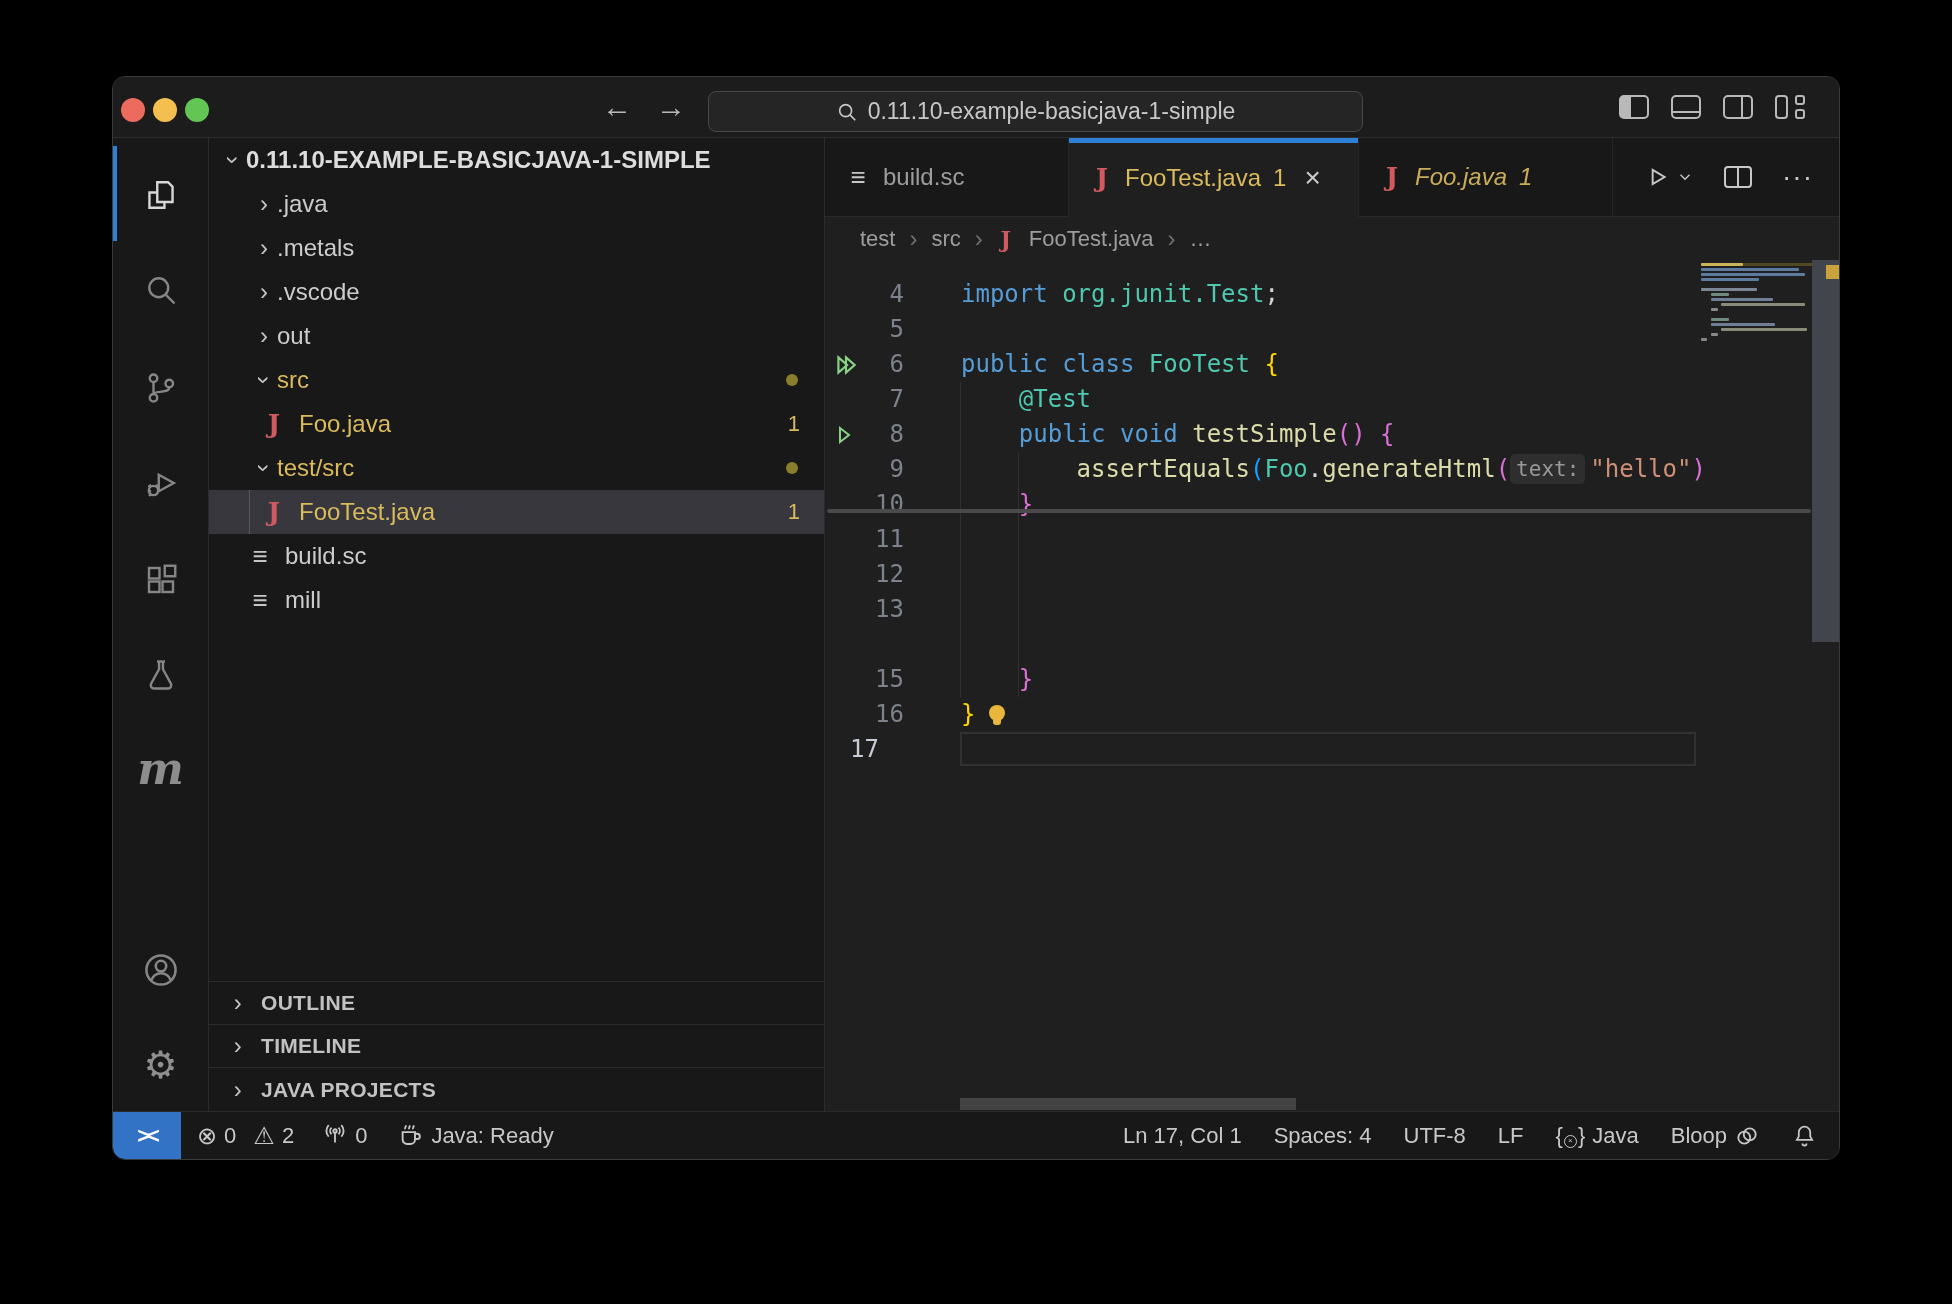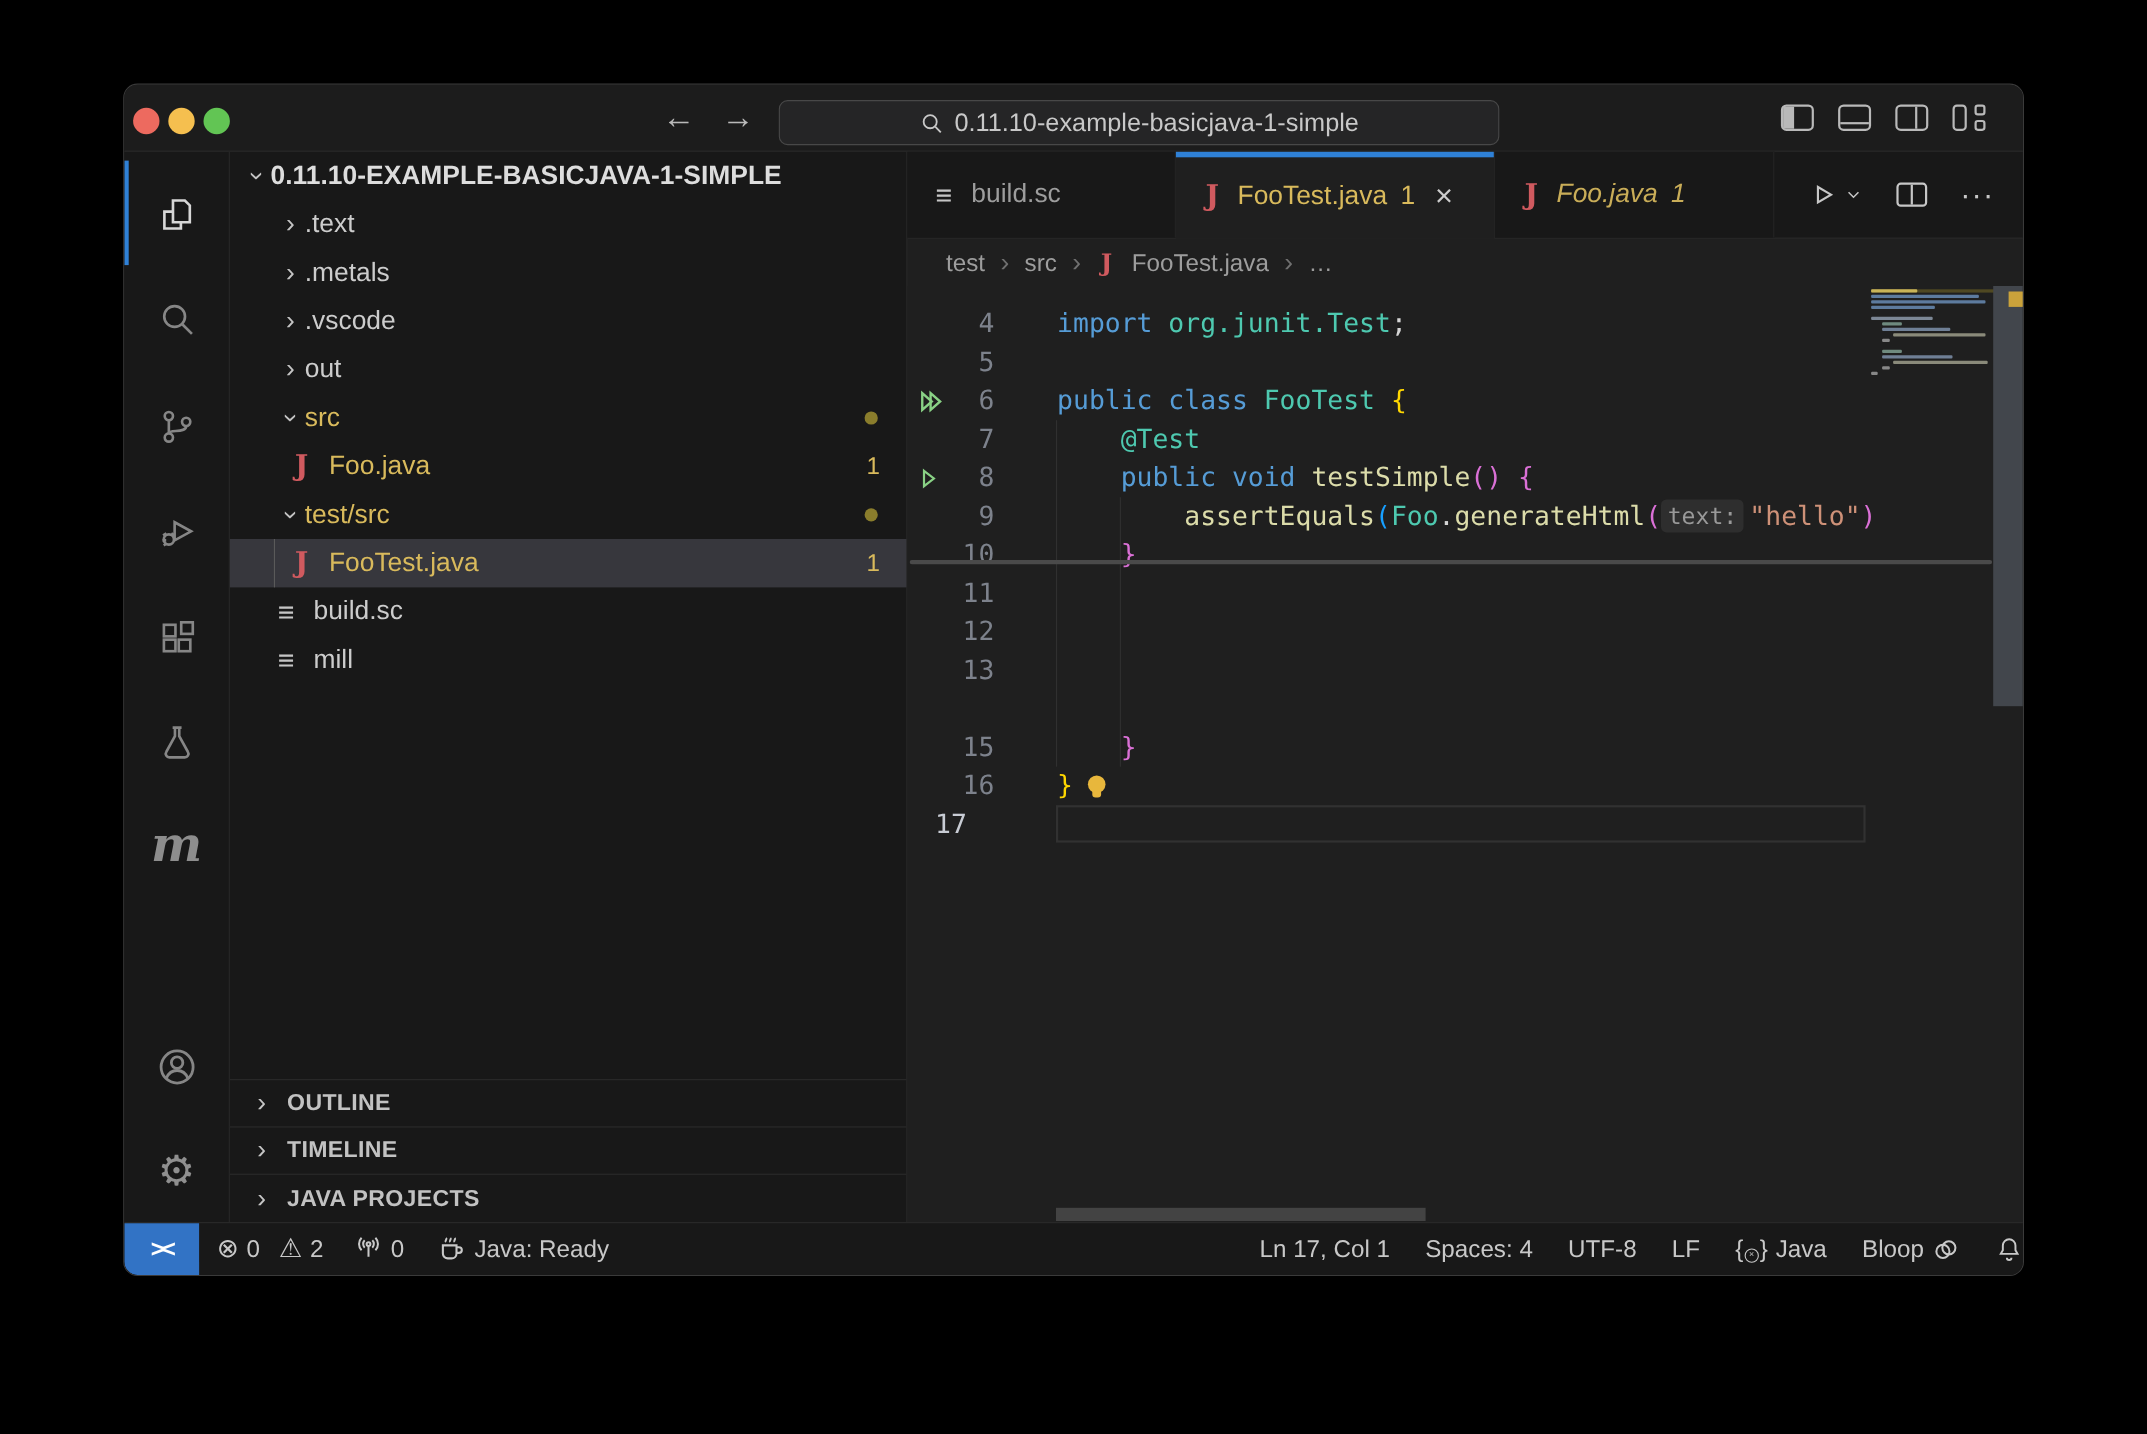--- a/index.html
+++ b/index.html
@@ -104,21 +104,21 @@
   .ovr .slider{position:absolute;left:0;right:0;top:0;height:382px;background:#42464c;}
   .ovr .wmark{position:absolute;right:0;width:13px;top:5px;height:14px;background:#caa23b;}
   .hscroll{position:absolute;left:135px;top:838px;width:336px;height:12px;background:#434343;}
   
   .statusbar{flex:0 0 47px;background:#181818;border-top:1px solid #2b2b2b;display:flex;align-items:center;
              font-size:22px;color:#c8c8c8;position:relative;}
   .remote{width:68px;height:47px;background:#3273c5;border-radius:0 0 0 12px;display:flex;align-items:center;
           justify-content:center;color:#fff;font-weight:bold;font-size:22px;letter-spacing:-3px;}
   .sgrp{display:flex;align-items:center;gap:7px;}
   .statusbar svg{stroke:#c8c8c8;fill:none;stroke-width:1.7;}
-  .sright{margin-left:auto;display:flex;align-items:center;gap:32px;}
+  .sright{margin-left:auto;display:flex;align-items:center;gap:32px;padding-right:22px;}
   .bracepair{display:inline-flex;align-items:flex-end;font-size:22px;gap:1px;}
   .bracepair .dotc{width:11px;height:11px;border:1.5px solid #c8c8c8;border-radius:50%;font-size:8px;line-height:9px;
                    text-align:center;margin-bottom:1px;color:#c8c8c8;}
   .glyph{font-size:24px;}
 </style>
 </head>
 <body>
 
 <div class="stage">
 <div class="window">
@@ -214,21 +214,21 @@
     </div>
 
     <div class="sidebar">
 
       <div class="trow" style="padding-left:11px">
         <span class="chev open">›</span>
         <span class="bold">0.11.10-EXAMPLE-BASICJAVA-1-SIMPLE</span>
       </div>
       <div class="trow" style="padding-left:42px">
         <span class="chev">›</span>
-        <span>.text</span>
+        <span>.java</span>
       </div>
       <div class="trow" style="padding-left:42px">
         <span class="chev">›</span>
         <span>.metals</span>
       </div>
       <div class="trow" style="padding-left:42px">
         <span class="chev">›</span>
         <span>.vscode</span>
       </div>
       <div class="trow" style="padding-left:42px">

